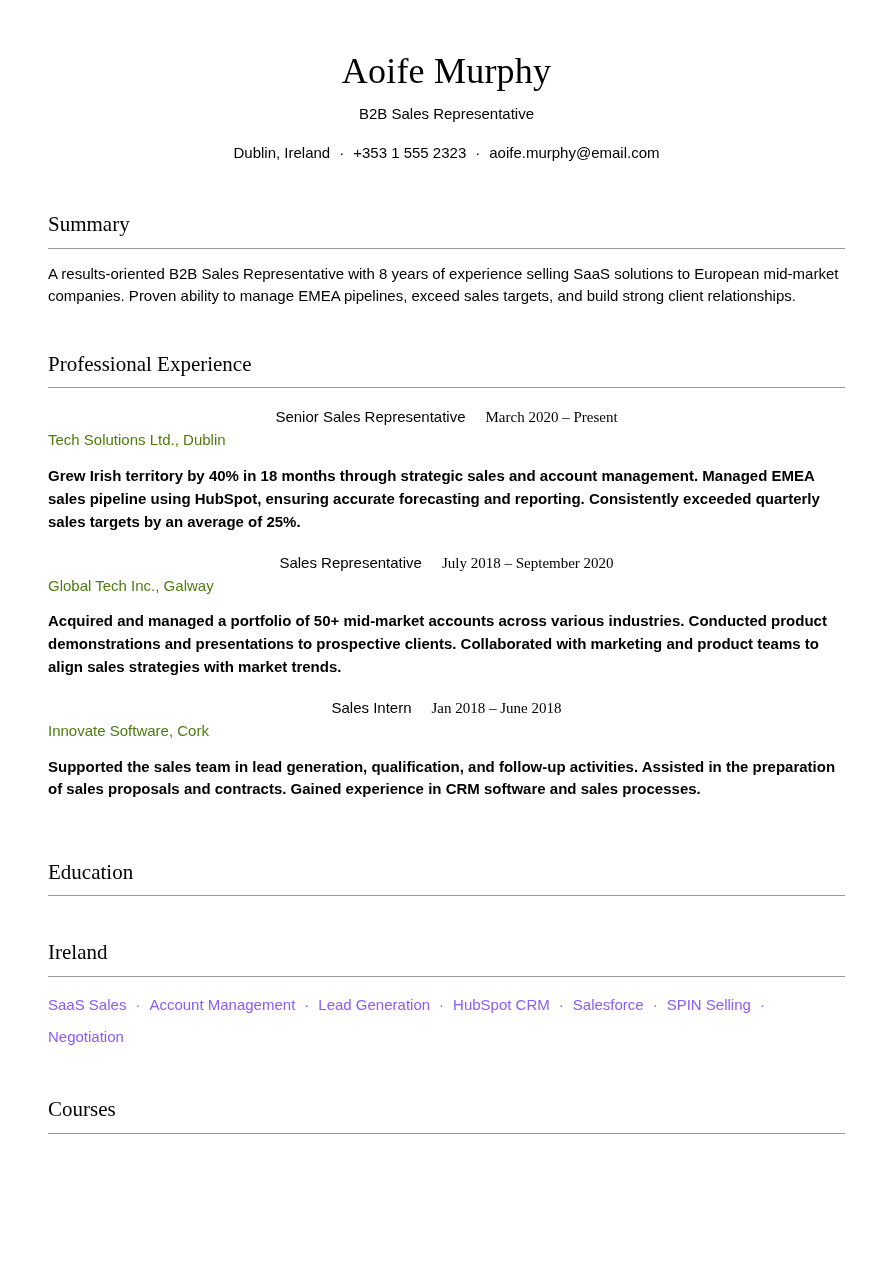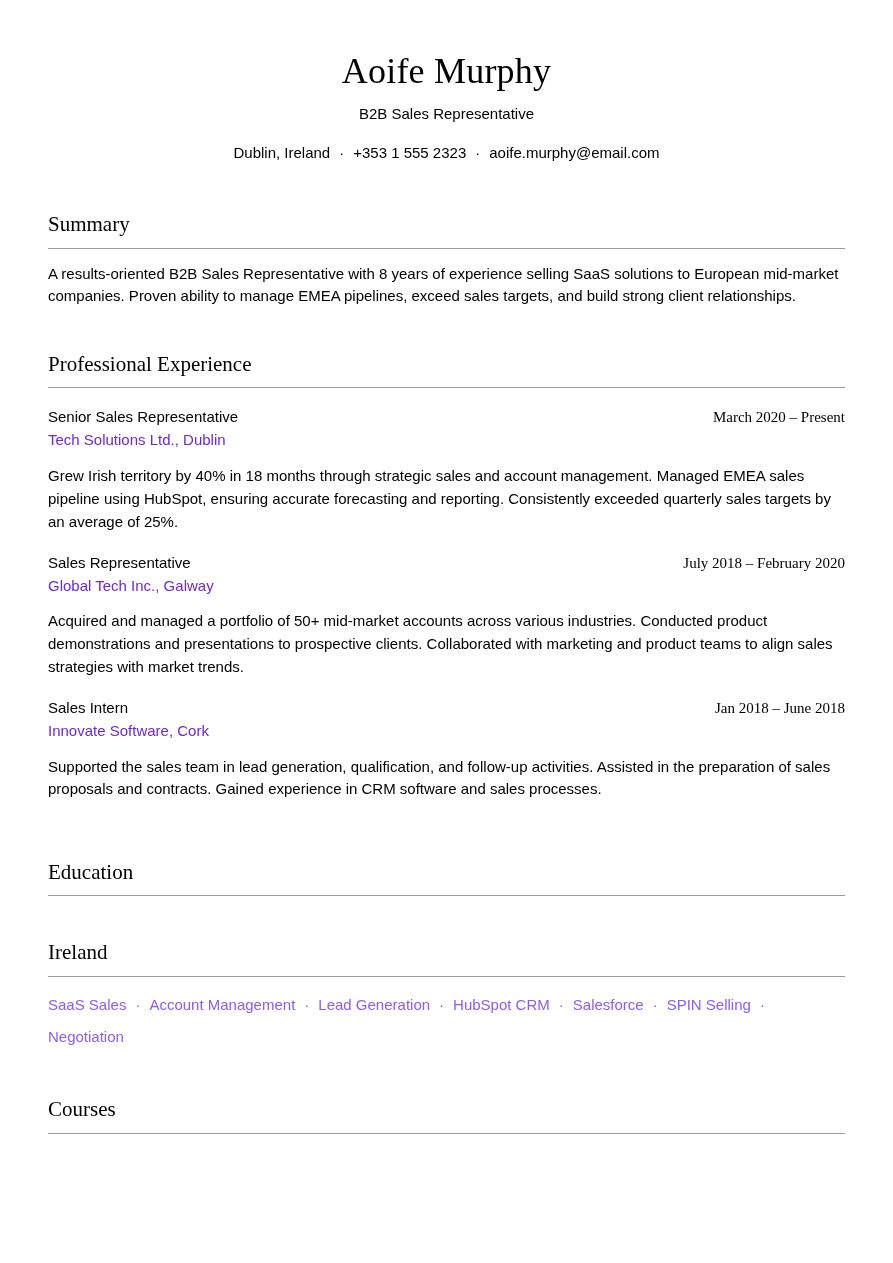--- a/index.html
+++ b/index.html
@@ -87,47 +87,48 @@
     margin: 14px 0 0 0;
     color: #000;
     text-align: left;
   }
 
   
   .entry { margin-top: 18px; }
   .entry + .entry { }
   .entry-head {
     display: flex;
-    justify-content: space-between;
+    justify-content: center;
     align-items: baseline;
     gap: 20px;
   }
   .entry-title {
     font-size: 15px;
     line-height: 1.46;
     color: #000;
   }
   .entry-date {
     font-size: 15px;
     line-height: 1.46;
     color: #000;
     white-space: nowrap;
     text-align: right;
     font-family: Liberation Serif, serif;
   }
   .entry-sub {
     font-size: 15px;
     line-height: 1.46;
-    color: #6d28d9;
+    color: #4d7c0f;
   }
   .entry-desc {
     font-size: 15px;
     line-height: 1.52;
     margin-top: 14px;
     color: #000;
+    font-weight: bold;
   }
 
   
   .skills-line {
     font-size: 15px;
     line-height: 2.16;
     margin-top: 12px;
     color: #8b5cf6;
   }
   .skill-sep {
@@ -163,21 +164,21 @@
         <span class="entry-title">Senior Sales Representative</span>
         <span class="entry-date">March 2020 – Present</span>
       </div>
       <div class="entry-sub">Tech Solutions Ltd., Dublin</div>
       <p class="entry-desc">Grew Irish territory by 40% in 18 months through strategic sales and account management. Managed EMEA sales pipeline using HubSpot, ensuring accurate forecasting and reporting. Consistently exceeded quarterly sales targets by an average of 25%.</p>
     </div>
 
     <div class="entry">
       <div class="entry-head">
         <span class="entry-title">Sales Representative</span>
-        <span class="entry-date">July 2018 – February 2020</span>
+        <span class="entry-date">July 2018 – September 2020</span>
       </div>
       <div class="entry-sub">Global Tech Inc., Galway</div>
       <p class="entry-desc">Acquired and managed a portfolio of 50+ mid-market accounts across various industries. Conducted product demonstrations and presentations to prospective clients. Collaborated with marketing and product teams to align sales strategies with market trends.</p>
     </div>
 
     <div class="entry">
       <div class="entry-head">
         <span class="entry-title">Sales Intern</span>
         <span class="entry-date">Jan 2018 – June 2018</span>
       </div>

